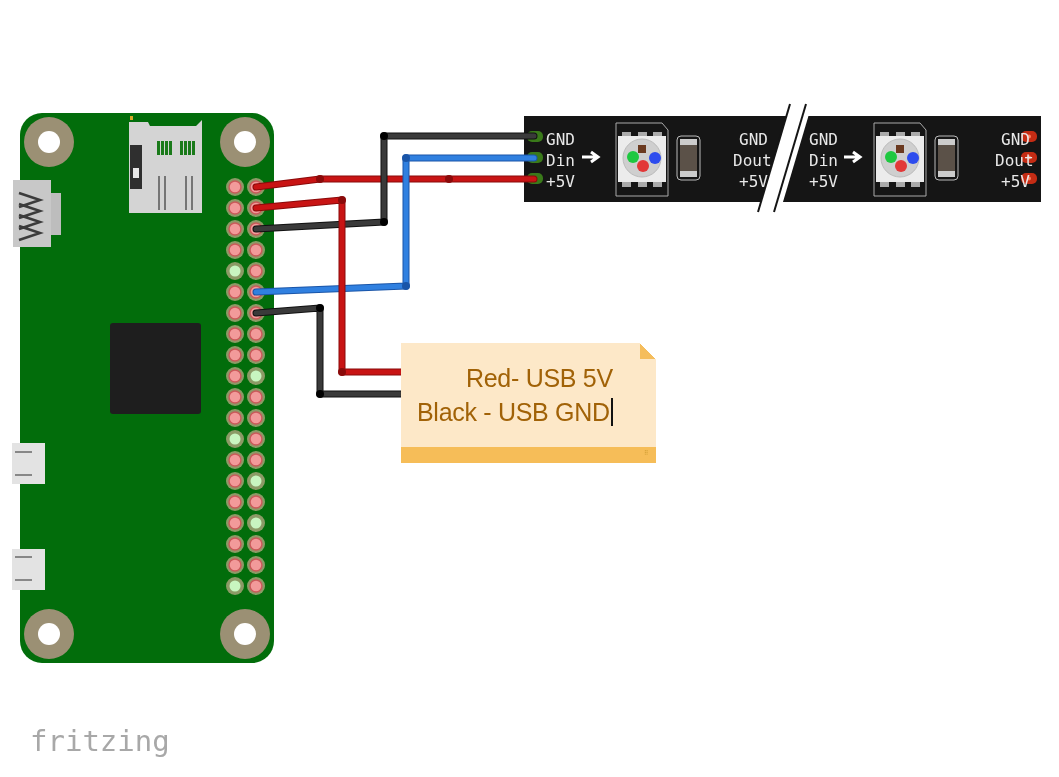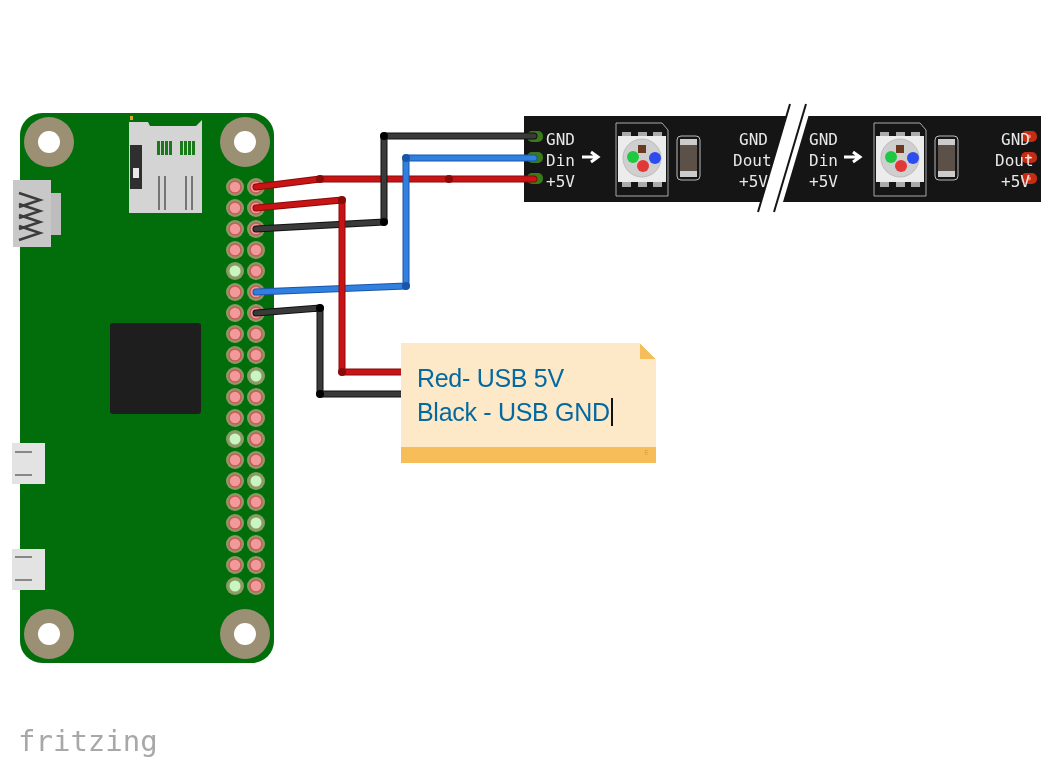--- a/index.html
+++ b/index.html
@@ -2,23 +2,23 @@
 <html><head>
 <meta charset="utf-8">
 <style>
   html,body{margin:0;padding:0;background:#fff;}
   body{width:1059px;height:777px;position:relative;overflow:hidden;font-family:"DejaVu Sans",sans-serif;}
   #canvas{position:absolute;left:0;top:0;}
   .note{position:absolute;left:401px;top:343px;width:255px;height:120px;background:#fde8c8;}
   .note-fold2{position:absolute;right:0;top:0;width:16px;height:16px;background:linear-gradient(to bottom left,#fff 50%,#f5bd5c 50%);}
   .note-footer{position:absolute;left:0;bottom:0;width:100%;height:16px;background:#f6bd58;}
   .note-grip{position:absolute;right:2px;bottom:2px;width:10px;height:10px;font-size:6px;line-height:4px;color:#c8962a;}
-  .note-text{position:absolute;left:16px;top:18px;font-family:"Liberation Sans",sans-serif;font-size:25px;line-height:34px;color:#0369a1;white-space:pre;letter-spacing:-0.3px;}
+  .note-text{position:absolute;left:16px;top:18px;font-family:"Liberation Sans",sans-serif;font-size:25px;line-height:34px;color:#a16207;white-space:pre;letter-spacing:-0.3px;text-align:right;}
   .caret{display:inline-block;width:2px;height:28px;background:#111;vertical-align:-5px;margin-left:1px;}
-  .logo{position:absolute;left:18px;top:724px;font-family:"DejaVu Sans Mono",monospace;font-size:29px;color:#a8a8a8;letter-spacing:0px;}
+  .logo{position:absolute;left:30px;top:724px;font-family:"DejaVu Sans Mono",monospace;font-size:29px;color:#a8a8a8;letter-spacing:0px;}
   .strip-label{position:absolute;font-family:"DejaVu Sans Mono",monospace;font-size:16px;color:#e8e8e8;}
 </style>
 </head>
 <body>
 
 <svg id="canvas" width="1059" height="777">
 
   <g>
     <rect x="20" y="113" width="254" height="550" rx="22" fill="#026d0b"></rect>
 

